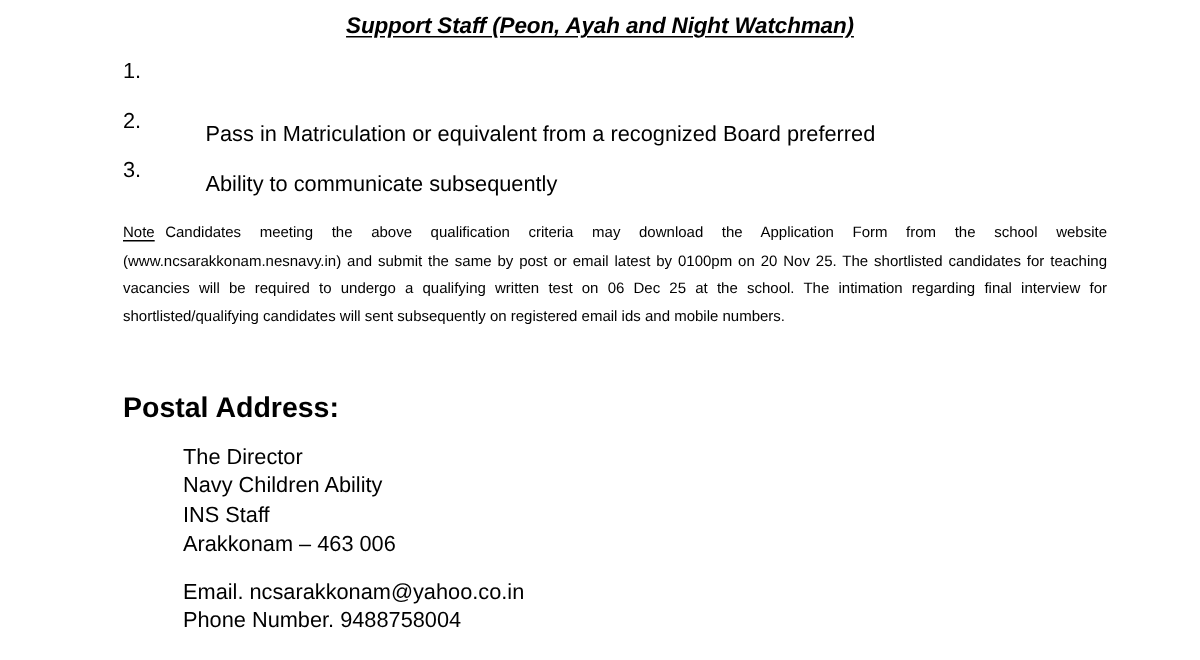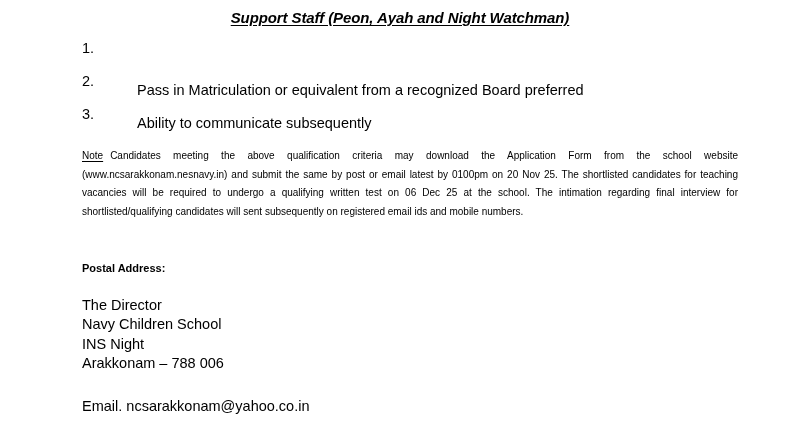--- a/index.html
+++ b/index.html
@@ -82,39 +82,40 @@
     text-decoration: underline;
     text-underline-offset: 2px;
     margin-right: 7px;
   }
 
   
   .postal-heading {
     position: absolute;
     left: 82px;
     top: 262px;
-    font-size: 11px;
+    font-size: 19px;
     font-weight: bold;
   }
   .address-block {
     position: absolute;
     left: 82px;
     top: 296px;
     font-size: 14.5px;
     line-height: 19.4px;
   }
   .contact-block {
     position: absolute;
     left: 82px;
-    top: 397px;
+    top: 386px;
     font-size: 14.5px;
     line-height: 19.4px;
   }
   .line {
     white-space: nowrap;
+    margin-left: 40px;
   }
 </style>
 </head>
 <body>
 
 <div class="page">
 
   <div class="doc-heading">
     <span class="u">Support Staff (Peon, Ayah and Night Watchman)</span>
   </div>
@@ -136,22 +137,23 @@
     </div>
 
   </div>
 
   <div class="note-block"><span class="note-label">Note</span><span>Candidates meeting the above qualification criteria may download the Application Form from the school website (www.ncsarakkonam.nesnavy.in) and submit the same by post or email latest by 0100pm on 20 Nov 25. The shortlisted candidates for teaching vacancies will be required to undergo a qualifying written test on 06 Dec 25 at the school. The intimation regarding final interview for shortlisted/qualifying candidates will sent subsequently on registered email ids and mobile numbers.</span></div>
 
   <div class="postal-heading">Postal Address:</div>
 
   <div class="address-block">
     <div class="line">The Director</div>
-    <div class="line">Navy Children School</div>
-    <div class="line">INS Night</div>
-    <div class="line">Arakkonam – 788 006</div>
+    <div class="line">Navy Children Ability</div>
+    <div class="line">INS Staff</div>
+    <div class="line">Arakkonam – 463 006</div>
   </div>
 
   <div class="contact-block">
     <div class="line">Email. ncsarakkonam@yahoo.co.in</div>
+    <div class="line">Phone Number. 9488758004</div>
   </div>
 
 </div>
 
 </body></html>

